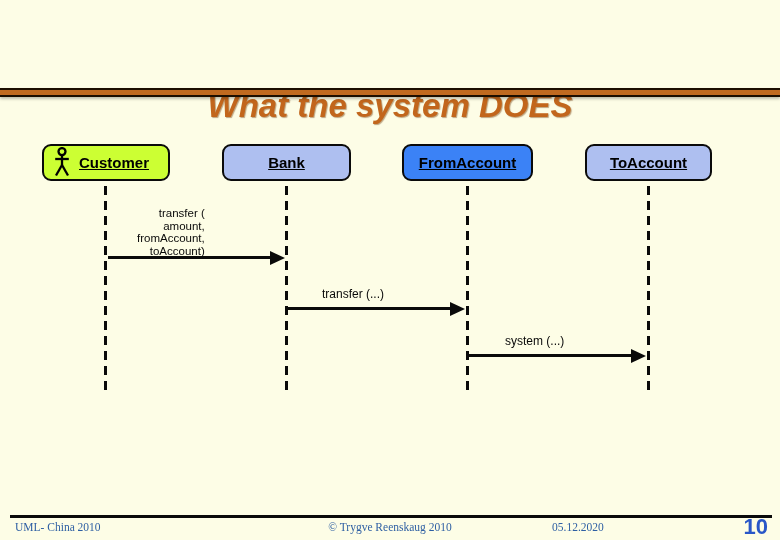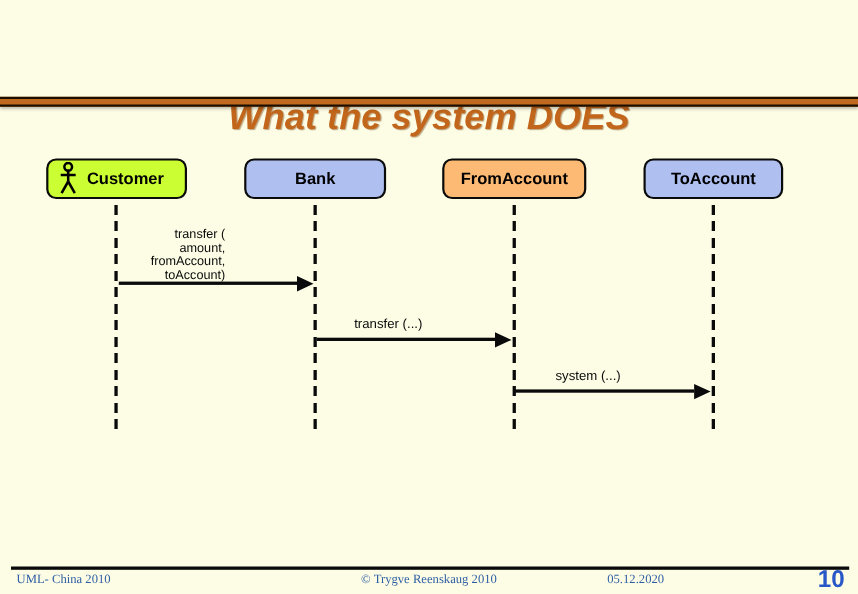--- a/index.html
+++ b/index.html
@@ -28,24 +28,25 @@
     border-top:2.5px solid #1c0e00; border-bottom:2.5px solid #1c0e00;
     box-shadow:0 2px 3px rgba(0,0,0,.25);
   }
   
   .obj-box{
     position:absolute; top:144px; height:37px;
     border:2.5px solid #0a0a0a; border-radius:9px;
     display:flex; align-items:center; justify-content:center;
     font-weight:bold; font-size:15px; color:#000;
     box-sizing:border-box;
+    text-decoration:underline;
   }
   .obj-actor{ left:42px;  width:128px; background:#CCFF33; justify-content:flex-start; padding-left:9px; gap:8px;}
   .obj-bank{ left:222px; width:129px; background:#AEBFF0;text-align:right; }
-  .obj-from{ left:402px; width:131px; background:#fdba74; }
+  .obj-from{ left:402px; width:131px; background:#3b82f6; }
   .obj-to{   left:585px; width:127px; background:#AEBFF0; }
   .actor-glyph{ width:18px; height:31px; display:block; flex:0 0 auto; }
 
   .lifeline{
     position:absolute; top:186px; height:210px; width:3px;
     background:repeating-linear-gradient(180deg,#0a0a0a 0 9px,transparent 9px 15px);
   }
   .ll-customer{ left:104px; }
   .ll-bank{     left:285px; }
   .ll-from{     left:466px; }

